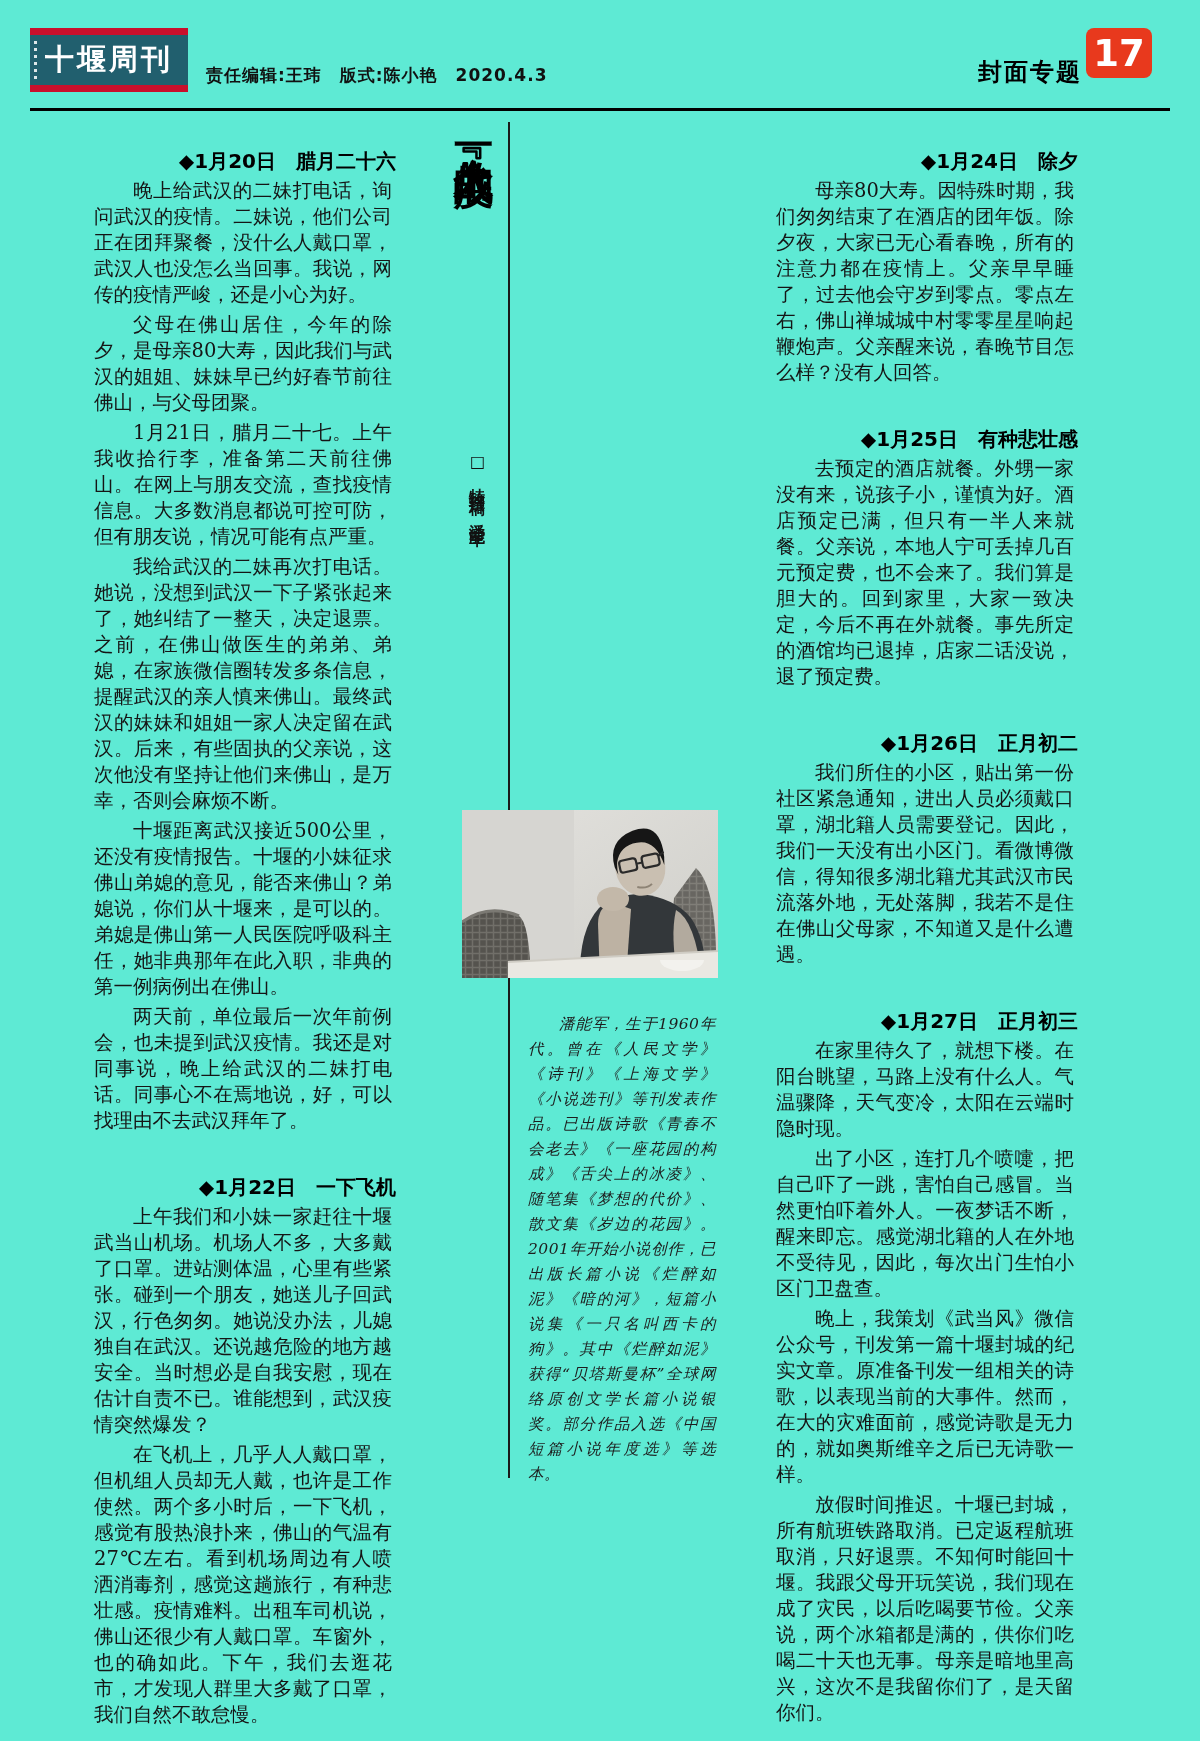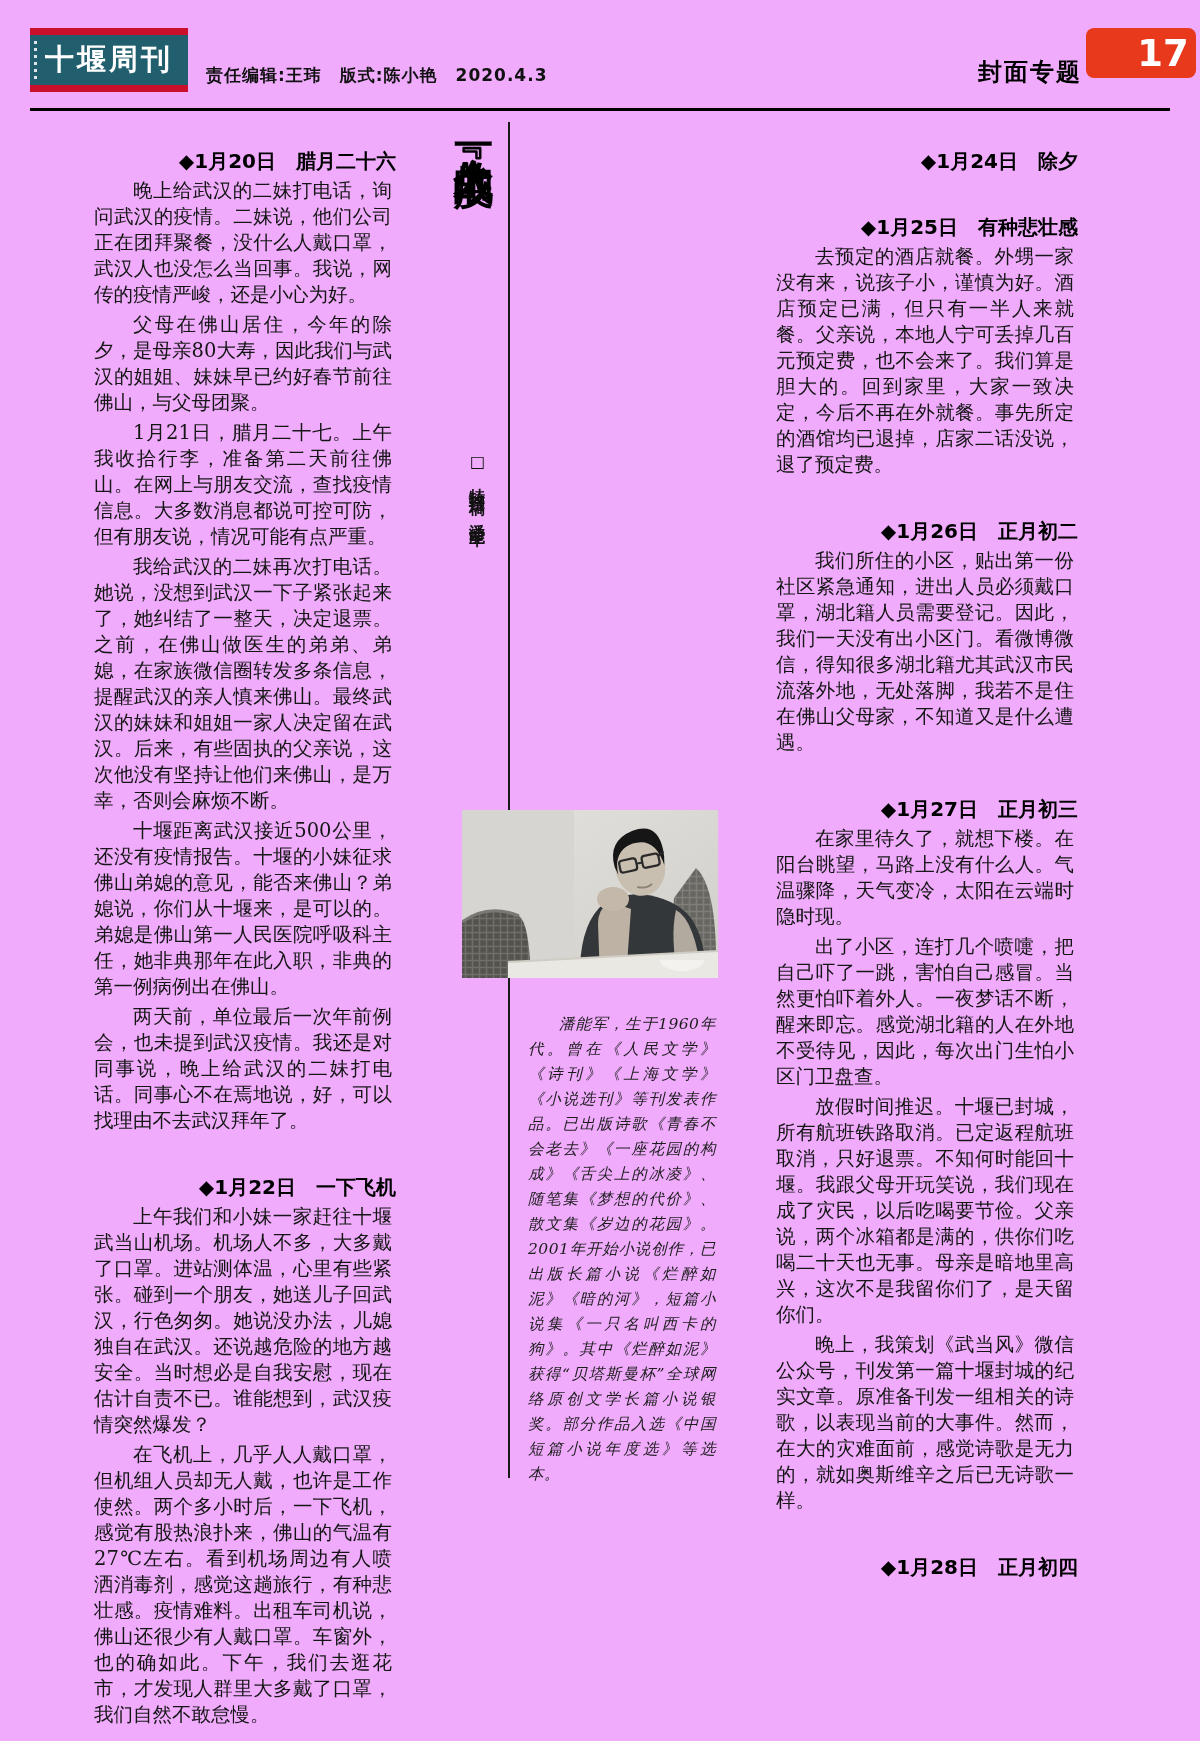--- a/index.html
+++ b/index.html
@@ -1,18 +1,18 @@
 <!DOCTYPE html>
 <html lang="zh"><head>
 <meta charset="utf-8">
 <style>
   html,body{margin:0;padding:0;background:#9a9a9a;}
   .page{
     position:relative;width:1200px;height:1741px;margin:0 auto;
-    background:#f0abfc;color:#151515;overflow:hidden;
+    background:#5eead4;color:#151515;overflow:hidden;
     font-family:"DejaVu Serif", serif;
   }
   
   .masthead{position:absolute;left:30px;top:28px;width:158px;height:64px;}
   .masthead .bar{height:7px;background:#c90f2c;}
   .masthead .logo-body{
     height:50px;background:#215f6e;color:#fff;display:flex;align-items:center;justify-content:center;
     font-size:29px;font-weight:bold;letter-spacing:3px;font-family:"DejaVu Serif",serif;position:relative;
   }
   .masthead .side-marks{
@@ -23,21 +23,21 @@
     position:absolute;left:206px;top:64px;font-family:"DejaVu Sans",sans-serif;
     font-weight:bold;font-size:17px;letter-spacing:1px;color:#111;
   }
   .section-label{
     position:absolute;left:978px;top:56px;font-family:"DejaVu Sans",sans-serif;
     font-weight:bold;font-size:24px;letter-spacing:2px;color:#000;
   }
   .page-number-box{
     position:absolute;left:1086px;top:28px;width:66px;height:50px;background:#e8391d;border-radius:8px;
     display:flex;align-items:center;justify-content:center;color:#fff;
-    font-family:"DejaVu Sans",sans-serif;font-weight:bold;font-size:37px;padding-left:44px;
+    font-family:"DejaVu Sans",sans-serif;font-weight:bold;font-size:37px;
   }
   .header-rule{position:absolute;left:30px;top:108px;width:1140px;height:3px;background:#000;}
 
   
   .vertical-title{
     position:absolute;left:448px;top:124px;
     writing-mode:vertical-rl;font-size:40px;line-height:52px;font-weight:900;
     letter-spacing:2px;color:#000;font-family:"DejaVu Serif",serif;
   }
   .vertical-byline{
@@ -144,25 +144,26 @@
       <p class="body-para">我给武汉的二妹再次打电话。她说，没想到武汉一下子紧张起来了，她纠结了一整天，决定退票。之前，在佛山做医生的弟弟、弟媳，在家族微信圈转发多条信息，提醒武汉的亲人慎来佛山。最终武汉的妹妹和姐姐一家人决定留在武汉。后来，有些固执的父亲说，这次他没有坚持让他们来佛山，是万幸，否则会麻烦不断。</p>
       <p class="body-para">十堰距离武汉接近500公里，还没有疫情报告。十堰的小妹征求佛山弟媳的意见，能否来佛山？弟媳说，你们从十堰来，是可以的。弟媳是佛山第一人民医院呼吸科主任，她非典那年在此入职，非典的第一例病例出在佛山。</p>
       <p class="body-para">两天前，单位最后一次年前例会，也未提到武汉疫情。我还是对同事说，晚上给武汉的二妹打电话。同事心不在焉地说，好，可以找理由不去武汉拜年了。</p>
       <h3 class="entry-heading">◆1月22日　一下飞机</h3>
       <p class="body-para">上午我们和小妹一家赶往十堰武当山机场。机场人不多，大多戴了口罩。进站测体温，心里有些紧张。碰到一个朋友，她送儿子回武汉，行色匆匆。她说没办法，儿媳独自在武汉。还说越危险的地方越安全。当时想必是自我安慰，现在估计自责不已。谁能想到，武汉疫情突然爆发？</p>
       <p class="body-para">在飞机上，几乎人人戴口罩，但机组人员却无人戴，也许是工作使然。两个多小时后，一下飞机，感觉有股热浪扑来，佛山的气温有27℃左右。看到机场周边有人喷洒消毒剂，感觉这趟旅行，有种悲壮感。疫情难料。出租车司机说，佛山还很少有人戴口罩。车窗外，也的确如此。下午，我们去逛花市，才发现人群里大多戴了口罩，我们自然不敢怠慢。</p>
       <h3 class="entry-heading">◆1月23日　腊月二十九</h3>
     </div>
   <div class="column right" id="col-right">
       <h3 class="entry-heading">◆1月24日　除夕</h3>
+      <p class="body-para">母亲80大寿。因特殊时期，我们匆匆结束了在酒店的团年饭。除夕夜，大家已无心看春晚，所有的注意力都在疫情上。父亲早早睡了，过去他会守岁到零点。零点左右，佛山禅城城中村零零星星响起鞭炮声。父亲醒来说，春晚节目怎么样？没有人回答。</p>
       <h3 class="entry-heading">◆1月25日　有种悲壮感</h3>
       <p class="body-para">去预定的酒店就餐。外甥一家没有来，说孩子小，谨慎为好。酒店预定已满，但只有一半人来就餐。父亲说，本地人宁可丢掉几百元预定费，也不会来了。我们算是胆大的。回到家里，大家一致决定，今后不再在外就餐。事先所定的酒馆均已退掉，店家二话没说，退了预定费。</p>
       <h3 class="entry-heading">◆1月26日　正月初二</h3>
       <p class="body-para">我们所住的小区，贴出第一份社区紧急通知，进出人员必须戴口罩，湖北籍人员需要登记。因此，我们一天没有出小区门。看微博微信，得知很多湖北籍尤其武汉市民流落外地，无处落脚，我若不是住在佛山父母家，不知道又是什么遭遇。</p>
       <h3 class="entry-heading">◆1月27日　正月初三</h3>
       <p class="body-para">在家里待久了，就想下楼。在阳台眺望，马路上没有什么人。气温骤降，天气变冷，太阳在云端时隐时现。</p>
       <p class="body-para">出了小区，连打几个喷嚏，把自己吓了一跳，害怕自己感冒。当然更怕吓着外人。一夜梦话不断，醒来即忘。感觉湖北籍的人在外地不受待见，因此，每次出门生怕小区门卫盘查。</p>
+      <p class="body-para">晚上，我策划《武当风》微信公众号，刊发第一篇十堰封城的纪实文章。原准备刊发一组相关的诗歌，以表现当前的大事件。然而，在大的灾难面前，感觉诗歌是无力的，就如奥斯维辛之后已无诗歌一样。</p>
       <p class="body-para">放假时间推迟。十堰已封城，所有航班铁路取消。已定返程航班取消，只好退票。不知何时能回十堰。我跟父母开玩笑说，我们现在成了灾民，以后吃喝要节俭。父亲说，两个冰箱都是满的，供你们吃喝二十天也无事。母亲是暗地里高兴，这次不是我留你们了，是天留你们。</p>
-      <p class="body-para">晚上，我策划《武当风》微信公众号，刊发第一篇十堰封城的纪实文章。原准备刊发一组相关的诗歌，以表现当前的大事件。然而，在大的灾难面前，感觉诗歌是无力的，就如奥斯维辛之后已无诗歌一样。</p>
       <h3 class="entry-heading">◆1月28日　正月初四</h3>
     </div>
 
 </div>
 
 </body></html>

